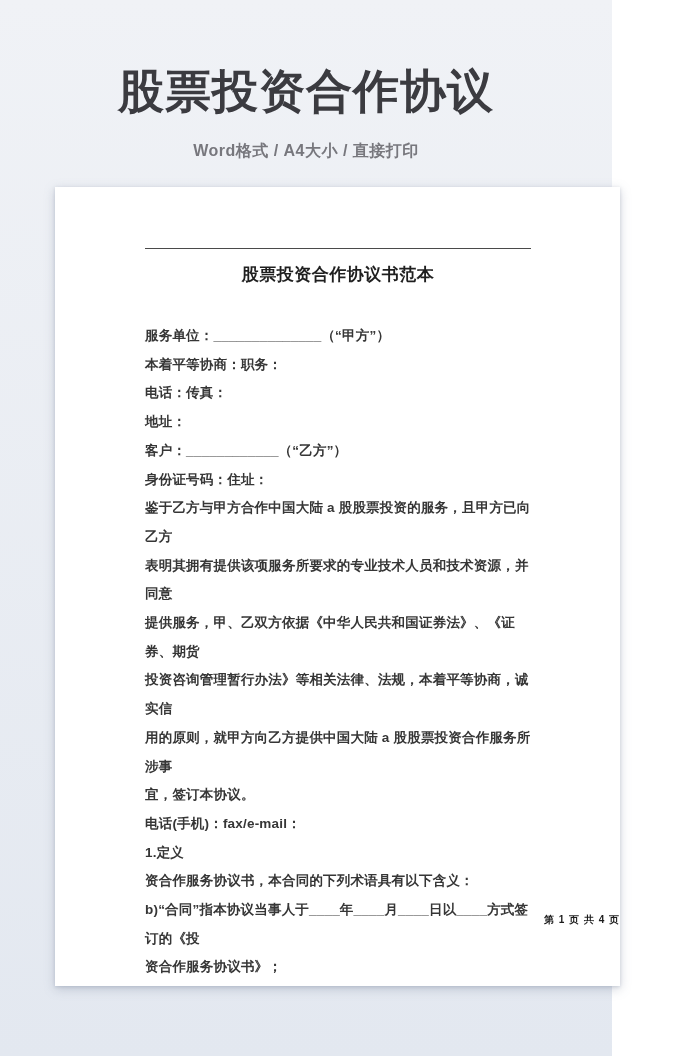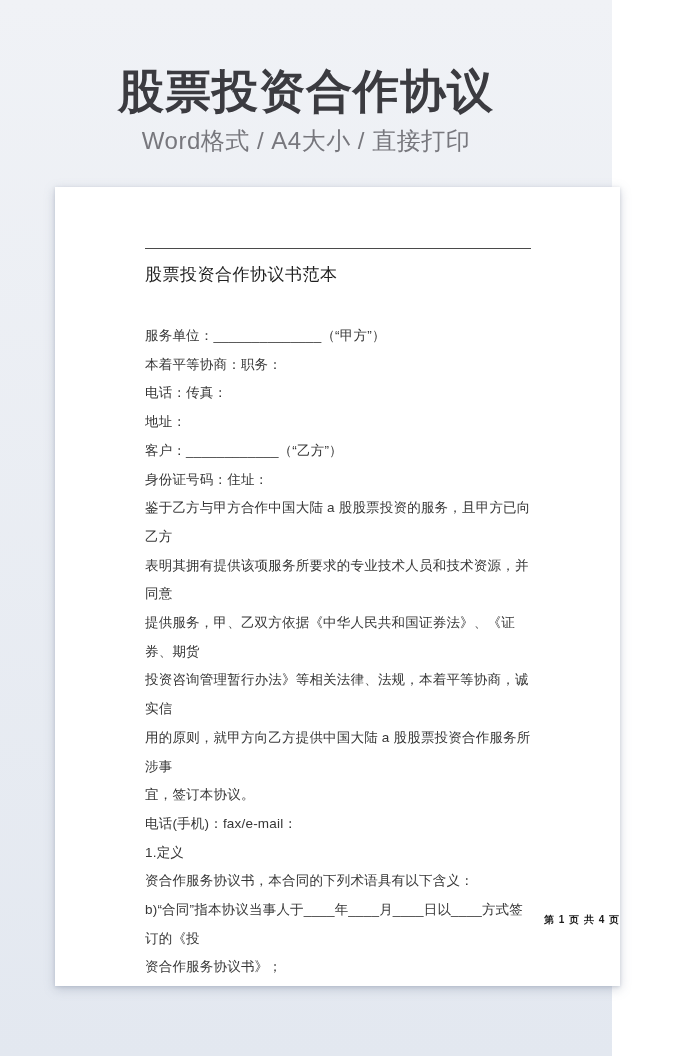--- a/index.html
+++ b/index.html
@@ -31,24 +31,24 @@
     text-align: center;
   }
   .hero-title {
     font-size: 46px;
     line-height: 54px;
     font-weight: 800;
     color: var(--heading_color);
     letter-spacing: 1px;
   }
   .hero-subtitle {
-    margin-top: 8px;
-    font-size: 24px;
+    margin-top: 18px;
+    font-size: 16px;
     line-height: 30px;
-    font-weight: 400;
+    font-weight: 700;
     color: var(--subtitle_color);
     letter-spacing: 0.5px;
   }
   .paper {
     position: absolute;
     left: 55px;
     top: 187px;
     width: 565px;
     height: 799px;
     background: var(--paper_color);
@@ -57,35 +57,37 @@
   .doc-inner {
     padding: 61px 89px 0 90px;
   }
   .doc-rule {
     border: none;
     border-top: 1px solid var(--rule_color);
     height: 0;
   }
   .doc-title {
     margin-top: 14px;
+    text-align: center;
     font-size: 17px;
     line-height: 24px;
-    font-weight: 400;
+    font-weight: 700;
     color: #1f1f1f;
     letter-spacing: 0.5px;
   }
   .doc-body {
     margin-top: 35px;
     font-size: 13.5px;
     line-height: 28.7px;
     color: var(--text_color);
     letter-spacing: 0.2px;
   }
   .doc-par {
     white-space: pre-line;
+    font-weight: bold;
   }
   .doc-footer {
     position: absolute;
     bottom: 59px;
     left: 0;
     width: 100%;
     text-align: right;
     font-size: 10px;
     font-weight: 700;
     color: #1c1c1c;

